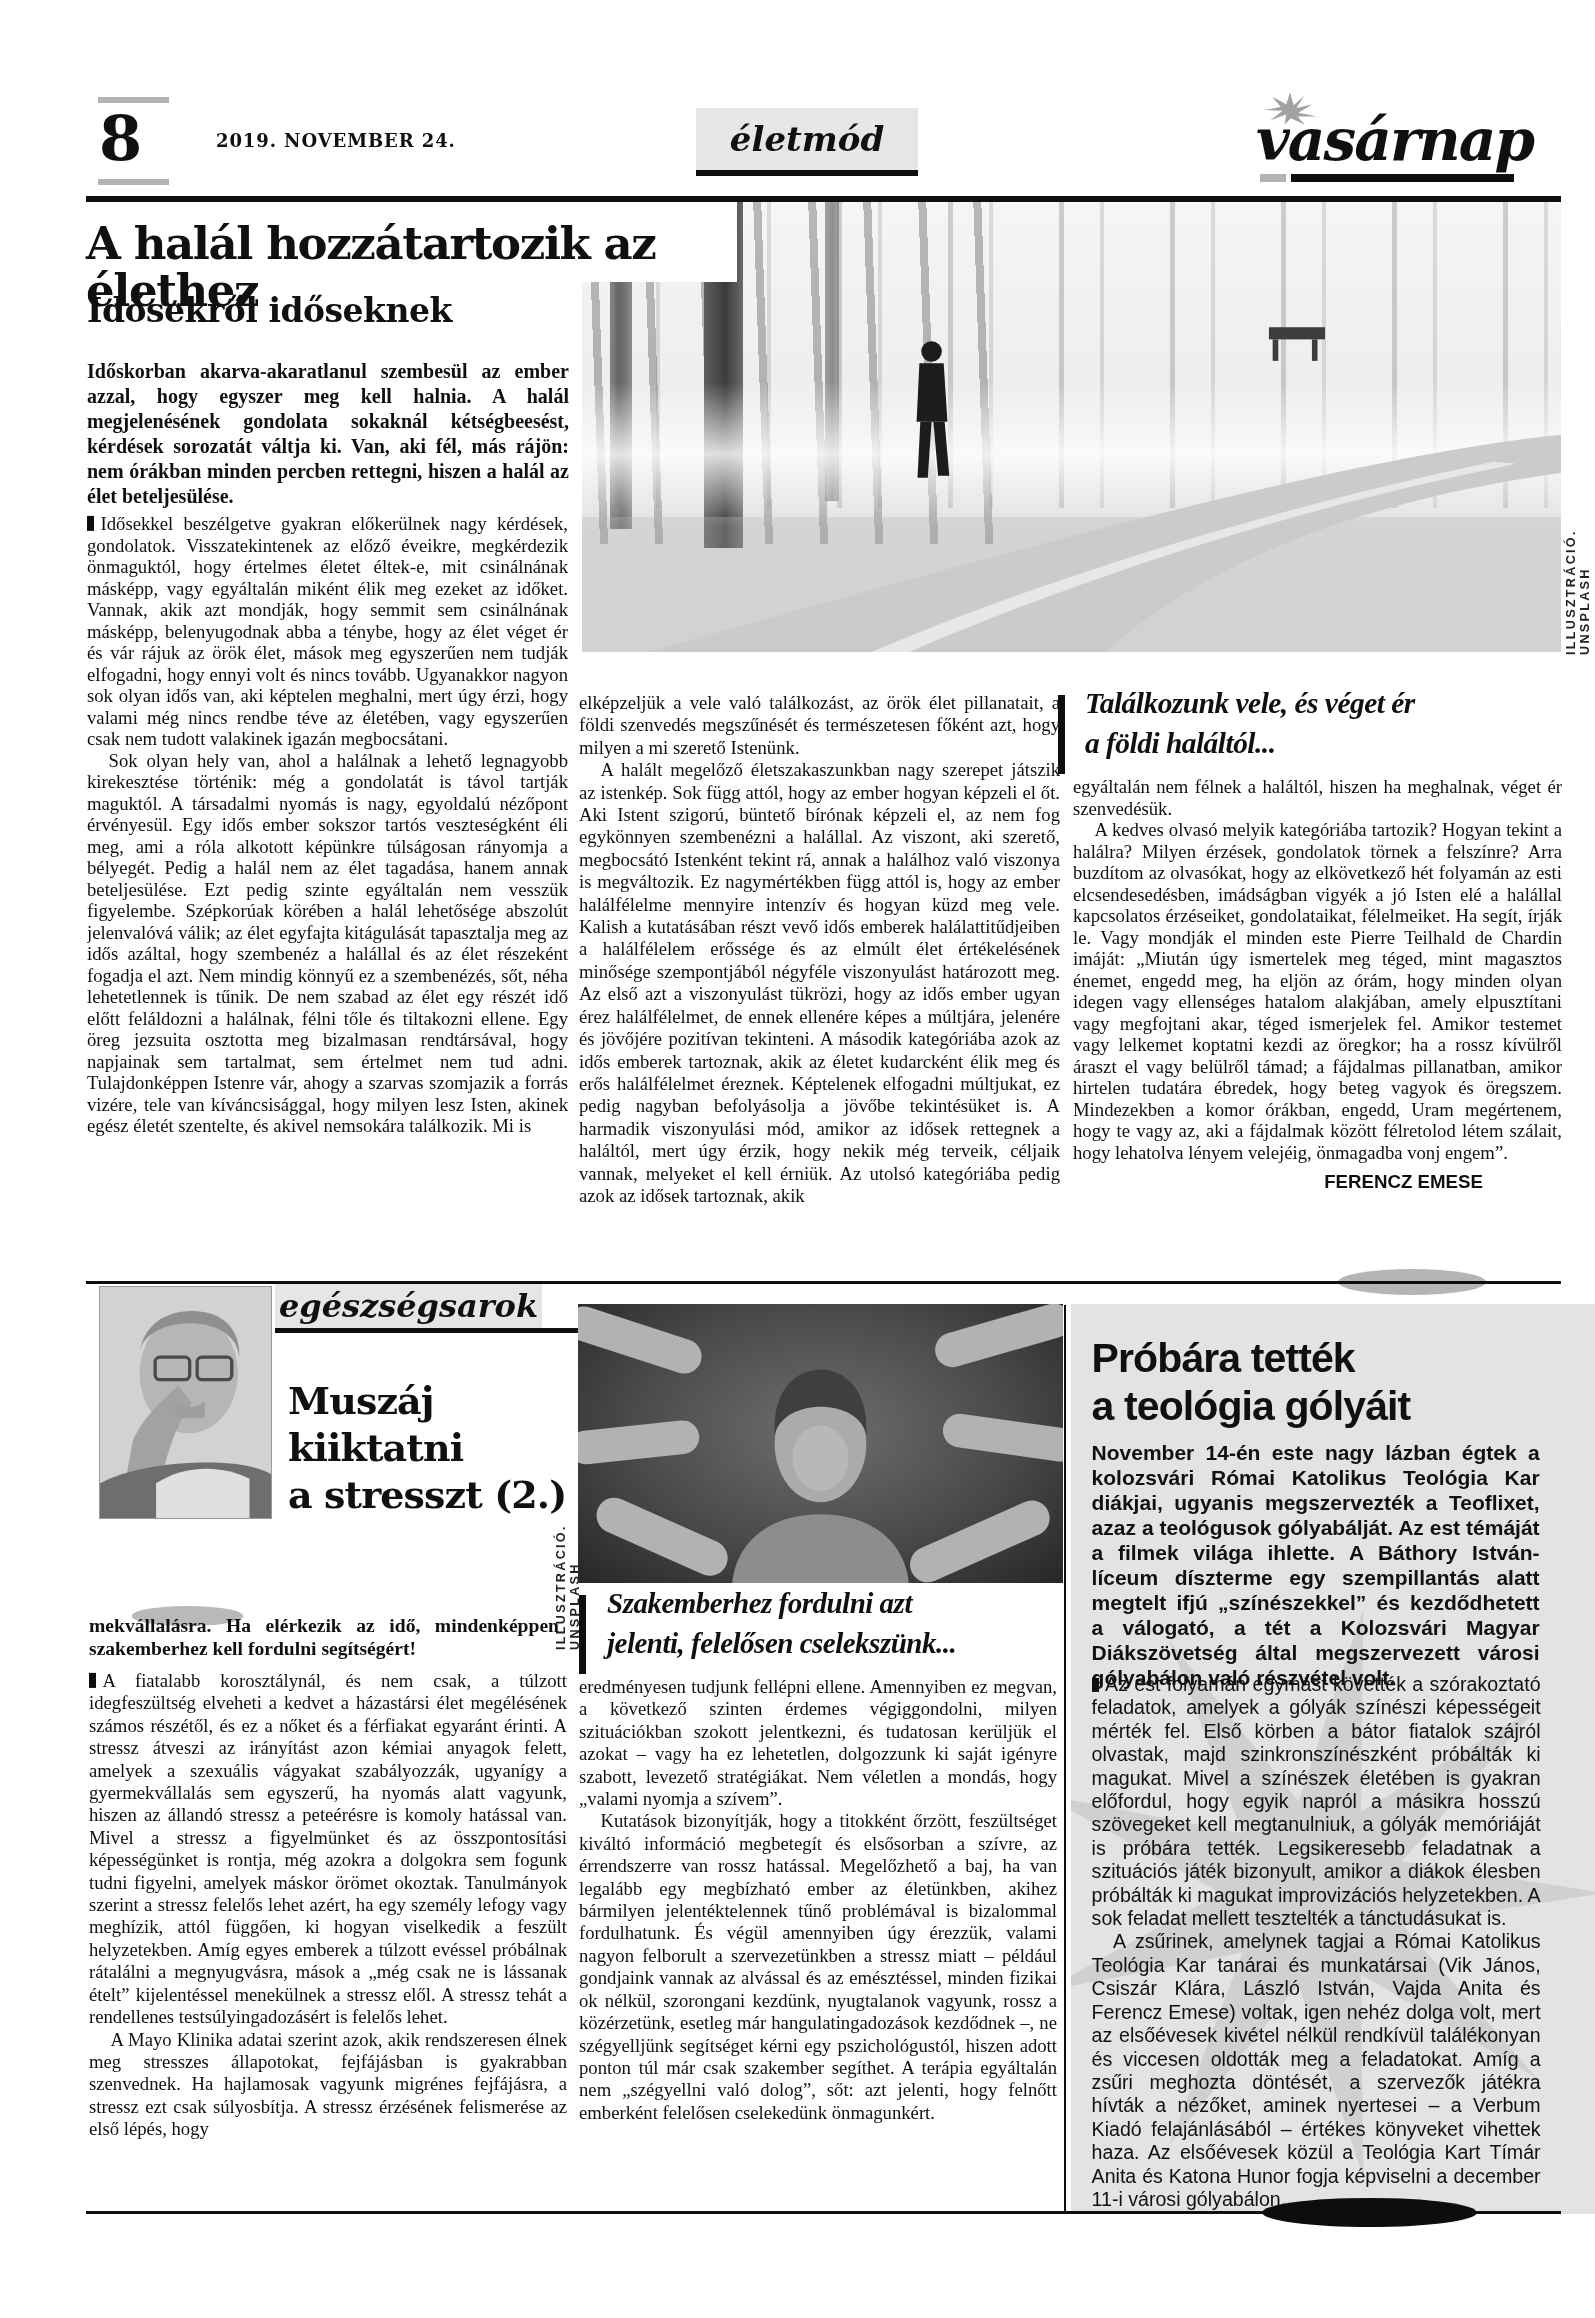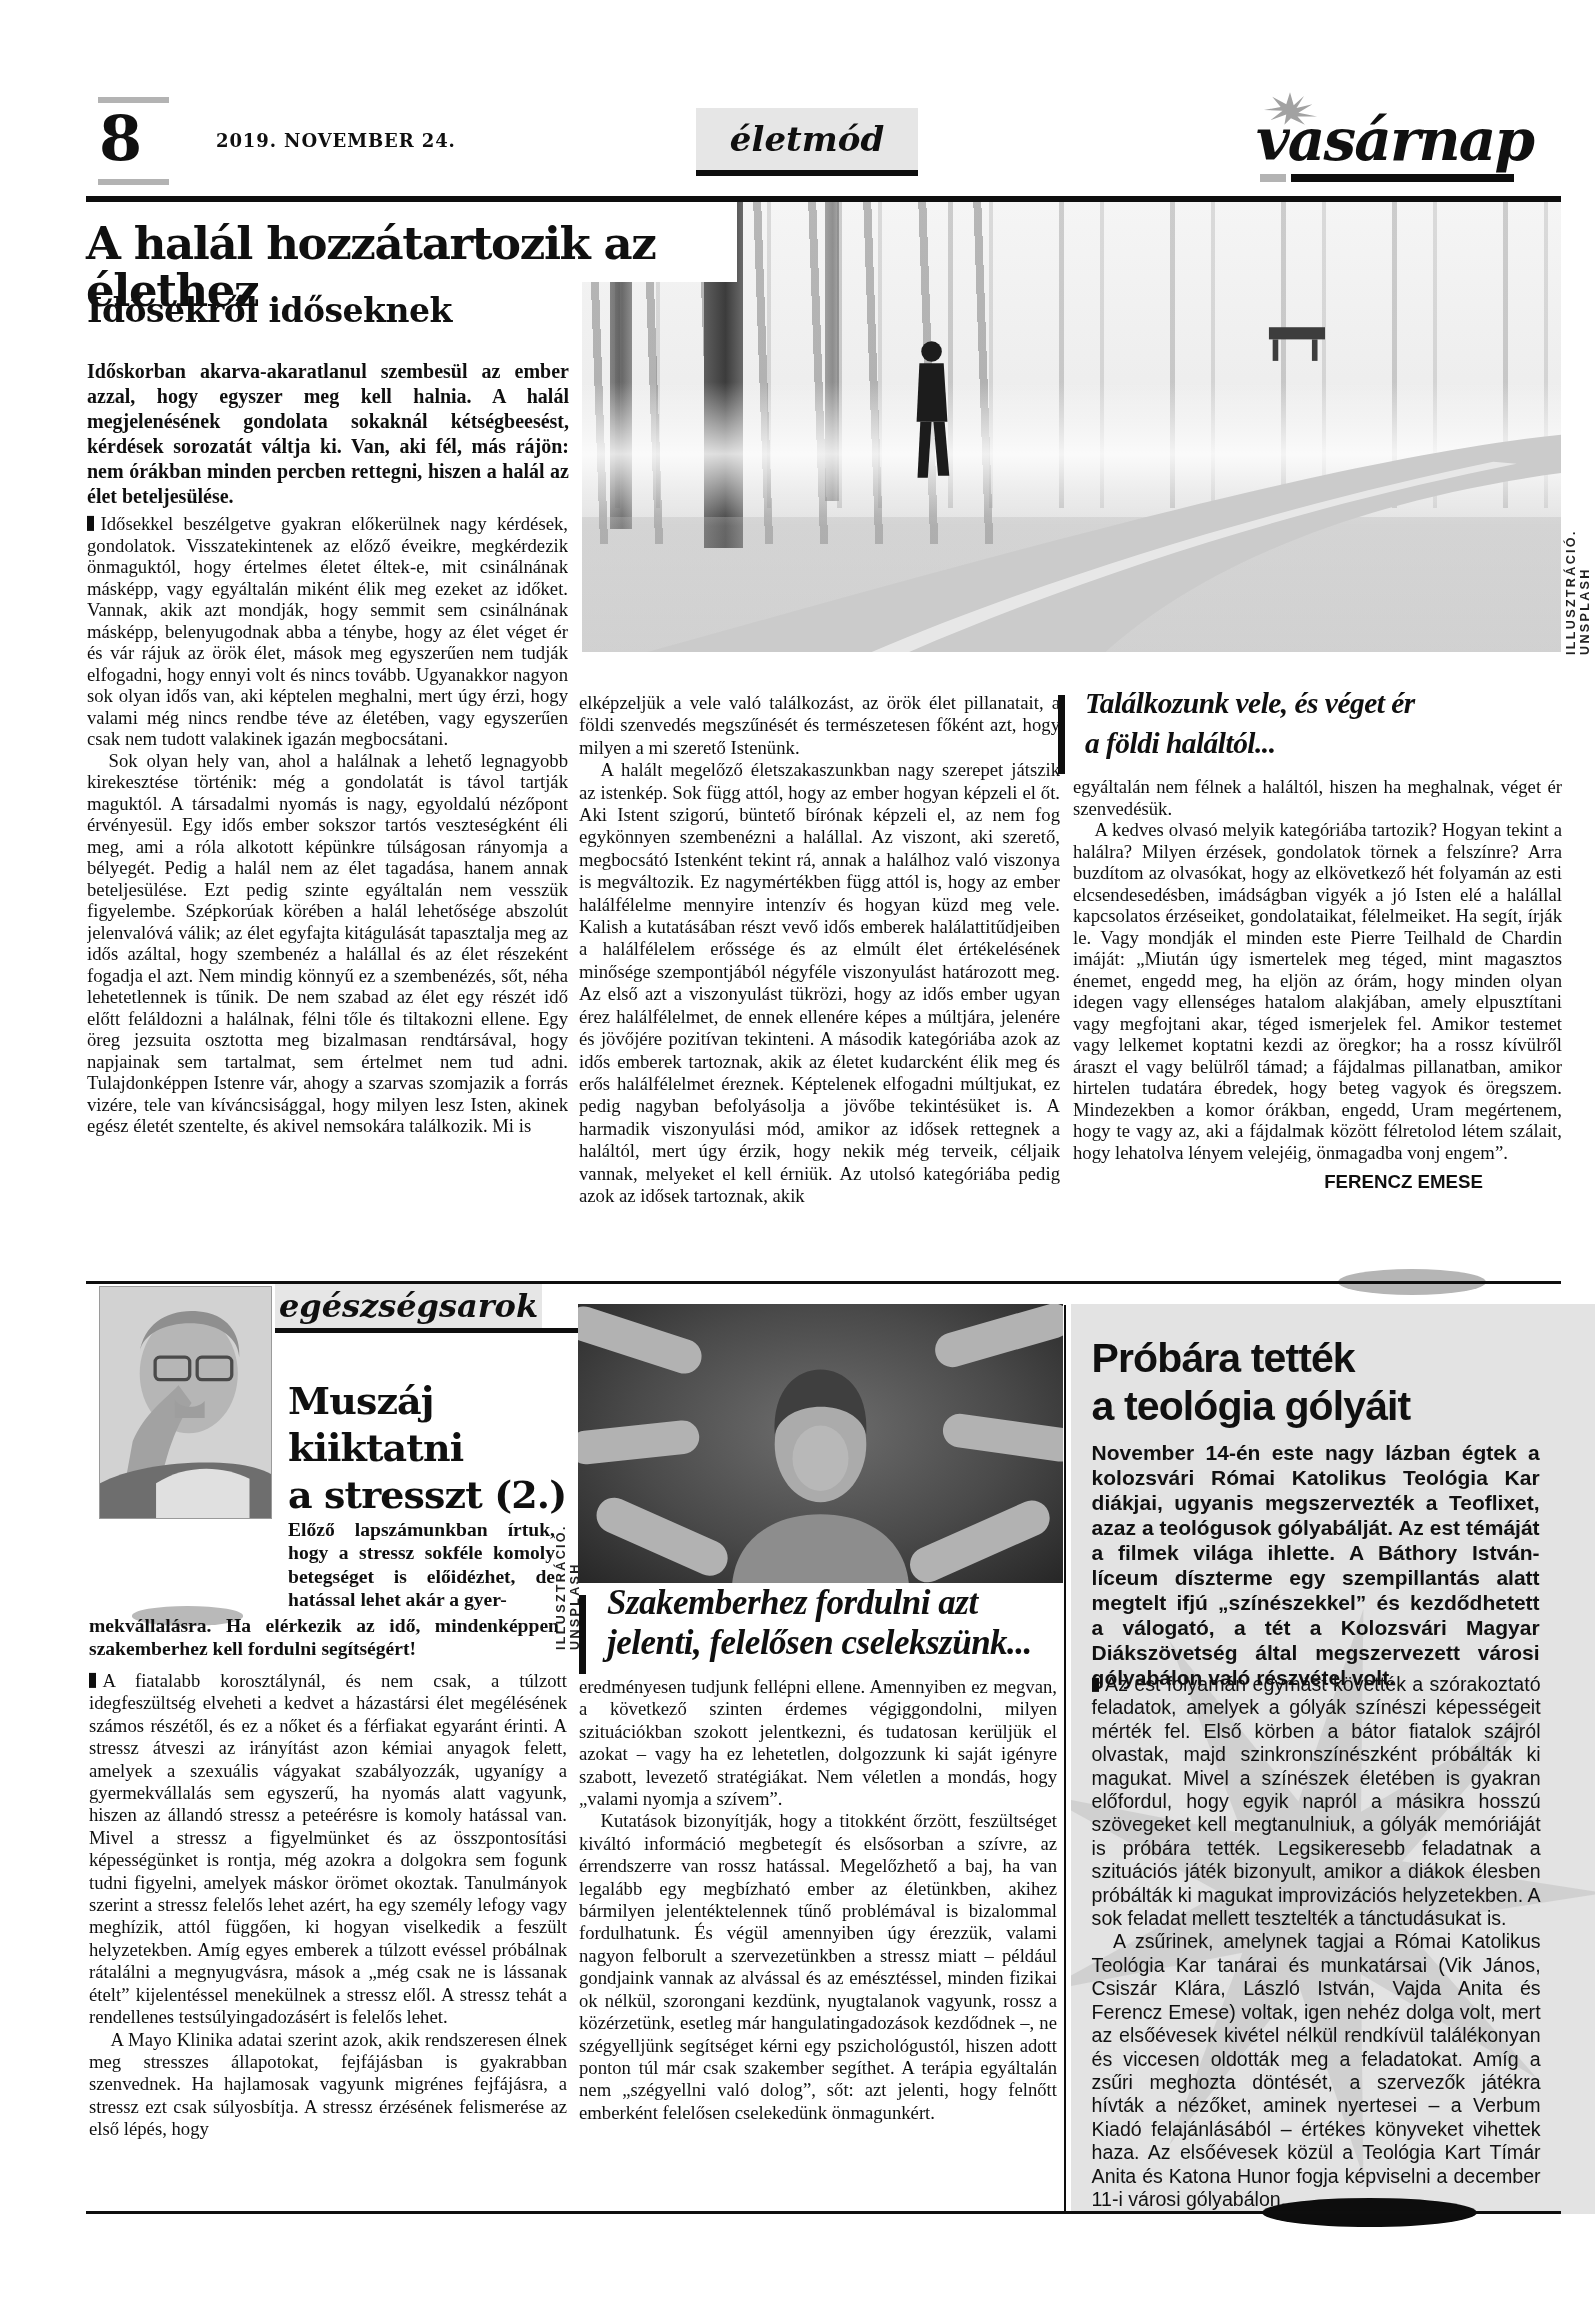--- a/index.html
+++ b/index.html
@@ -150,21 +150,20 @@
     <span class="kickertext" style="line-height:44px;font-size:32px;">egészségsarok</span>
   </div>
   <div class="abs rule" style="left:275px;top:1328px;width:408px;height:5.1px;"></div>
 
   <div class="abs htitle preline" style="left:288px;top:1377px;width:299px;">Muszáj
 kiiktatni
 a stresszt (2.)</div>
 
   <div class="abs vtext" style="left:554px;top:1454px;height:196px;">ILLUSZTRÁCIÓ. UNSPLASH</div>
 
-  <div class="abs hintro justify" style="left:288px;top:1518px;width:267px;">Előző lapszámunkban írtuk, hogy a stressz sokféle komoly betegséget is előidézhet, de hatással lehet akár a gyer-</div>
   <div class="abs hintro justify" style="left:89px;top:1614px;width:470px;">mekvállalásra. Ha elérkezik az idő, mindenképpen szakemberhez kell fordulni segítségért!</div>
 
   <div class="abs serifbody justify" style="left:89px;top:1670px;width:478px;height:537px;overflow:hidden;">
     <div><span class="pmark"></span><span>A fiatalabb korosztálynál, és nem csak, a túlzott idegfeszültség elveheti a kedvet a házastársi élet megélésének számos részétől, és ez a nőket és a férfiakat egyaránt érinti. A stressz átveszi az irányítást azon kémiai anyagok felett, amelyek a szexuális vágyakat szabályozzák, ugyanígy a gyermekvállalás sem egyszerű, ha nyomás alatt vagyunk, hiszen az állandó stressz a peteérésre is komoly hatással van. Mivel a stressz a figyelmünket és az összpontosítási képességünket is rontja, még azokra a dolgokra sem fogunk tudni figyelni, amelyek máskor örömet okoztak. Tanulmányok szerint a stressz felelős lehet azért, ha egy személy lefogy vagy meghízik, attól függően, ki hogyan viselkedik a feszült helyzetekben. Amíg egyes emberek a túlzott evéssel próbálnak rátalálni a megnyugvásra, mások a „még csak ne is lássanak ételt” kijelentéssel menekülnek a stressz elől. A stressz tehát a rendellenes testsúlyingadozásért is felelős lehet.</span></div>
     <div class="indent">A Mayo Klinika adatai szerint azok, akik rendszeresen élnek meg stresszes állapotokat, fejfájásban is gyakrabban szenvednek. Ha hajlamosak vagyunk migrénes fejfájásra, a stressz ezt csak súlyosbítja. A stressz érzésének felismerése az első lépés, hogy</div>
   </div>
 
   <div class="abs photo2" style="left:578px;top:1304px;width:485px;height:279px;">
     <svg width="485" height="279" viewBox="0 0 1038 597">
       <rect width="1038" height="597" fill="none"></rect>
@@ -177,21 +176,21 @@
         <rect x="30" y="460" width="300" height="76" rx="38" transform="rotate(24 180 498)"></rect>
       </g>
       <path d="M 330 597 C 340 500 420 450 519 450 C 618 450 698 500 708 597 Z" fill="#8d8d8d"></path>
       <ellipse cx="519" cy="300" rx="98" ry="124" fill="#ababab"></ellipse>
       <path d="M 421 280 C 415 180 470 140 519 140 C 568 140 623 180 617 280 C 600 200 440 200 421 280 Z" fill="#3f3f3f"></path>
       <ellipse cx="519" cy="330" rx="60" ry="70" fill="#c2c2c2" opacity="0.55"></ellipse>
     </svg>
   </div>
 
   <div class="abs qbar" style="left:579px;top:1595px;width:7px;height:79px;"></div>
-  <div class="abs quote preline" style="left:607px;top:1583px;width:458px;font-size:35px;">Szakemberhez fordulni azt
+  <div class="abs quote preline" style="left:607px;top:1583px;width:458px;font-size:29px;">Szakemberhez fordulni azt
 jelenti, felelősen cselekszünk...</div>
 
   <div class="abs serifbody justify" style="left:579px;top:1676px;width:478px;height:533px;overflow:hidden;">
     <div>eredményesen tudjunk fellépni ellene. Amennyiben ez megvan, a következő szinten érdemes végiggondolni, milyen szituációkban szokott jelentkezni, és tudatosan kerüljük el azokat – vagy ha ez lehetetlen, dolgozzunk ki saját igényre szabott, levezető stratégiákat. Nem véletlen a mondás, hogy „valami nyomja a szívem”.</div>
     <div class="indent">Kutatások bizonyítják, hogy a titokként őrzött, feszültséget kiváltó információ megbetegít és elsősorban a szívre, az érrendszerre van rossz hatással. Megelőzhető a baj, ha van legalább egy megbízható ember az életünkben, akihez bármilyen jelentéktelennek tűnő problémával is bizalommal fordulhatunk. És végül amennyiben úgy érezzük, valami nagyon felborult a szervezetünkben a stressz miatt – például gondjaink vannak az alvással és az emésztéssel, minden fizikai ok nélkül, szorongani kezdünk, nyugtalanok vagyunk, rossz a közérzetünk, esetleg már hangulatingadozások kezdődnek –, ne szégyelljünk segítséget kérni egy pszichológustól, hiszen adott ponton túl már csak szakember segíthet. A terápia egyáltalán nem „szégyellni való dolog”, sőt: azt jelenti, hogy felnőtt emberként felelősen cselekedünk önmagunkért.</div>
   </div>
 
   <div class="abs rule" style="left:1064px;top:1305px;width:1.9px;height:909px;"></div>
 
   <div class="abs theobox" style="left:1071px;top:1304px;width:556px;height:910px;">

